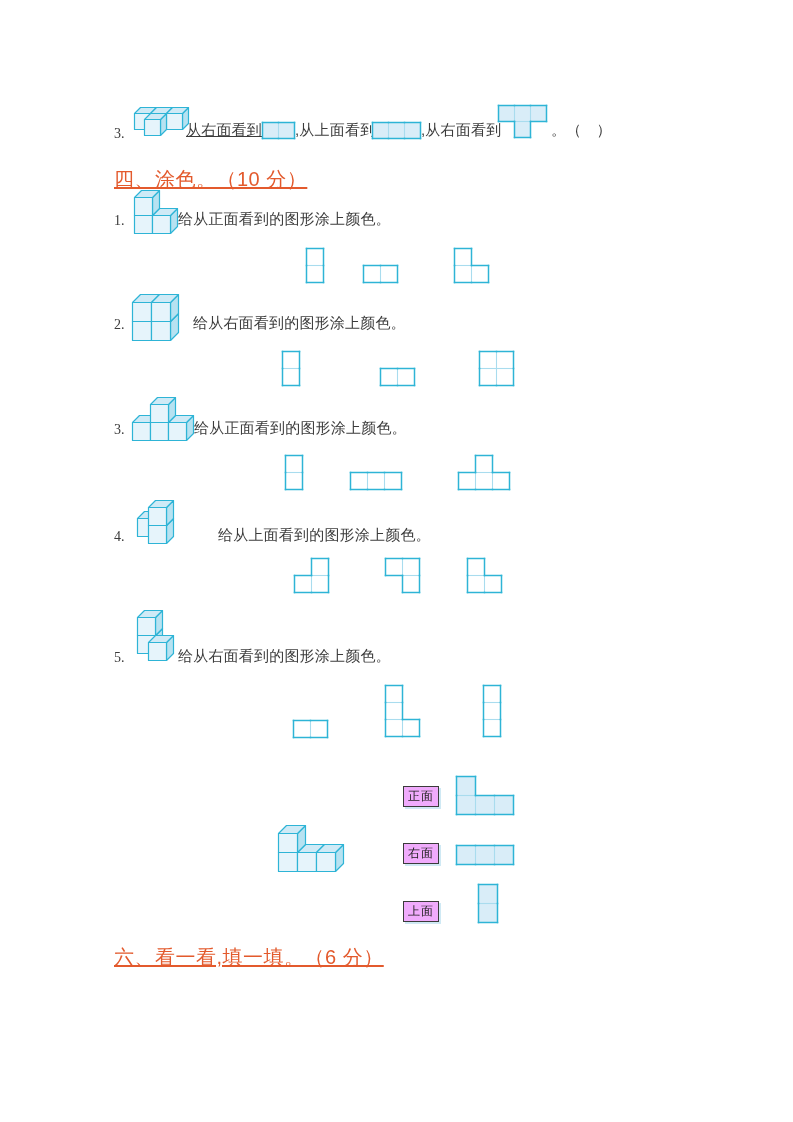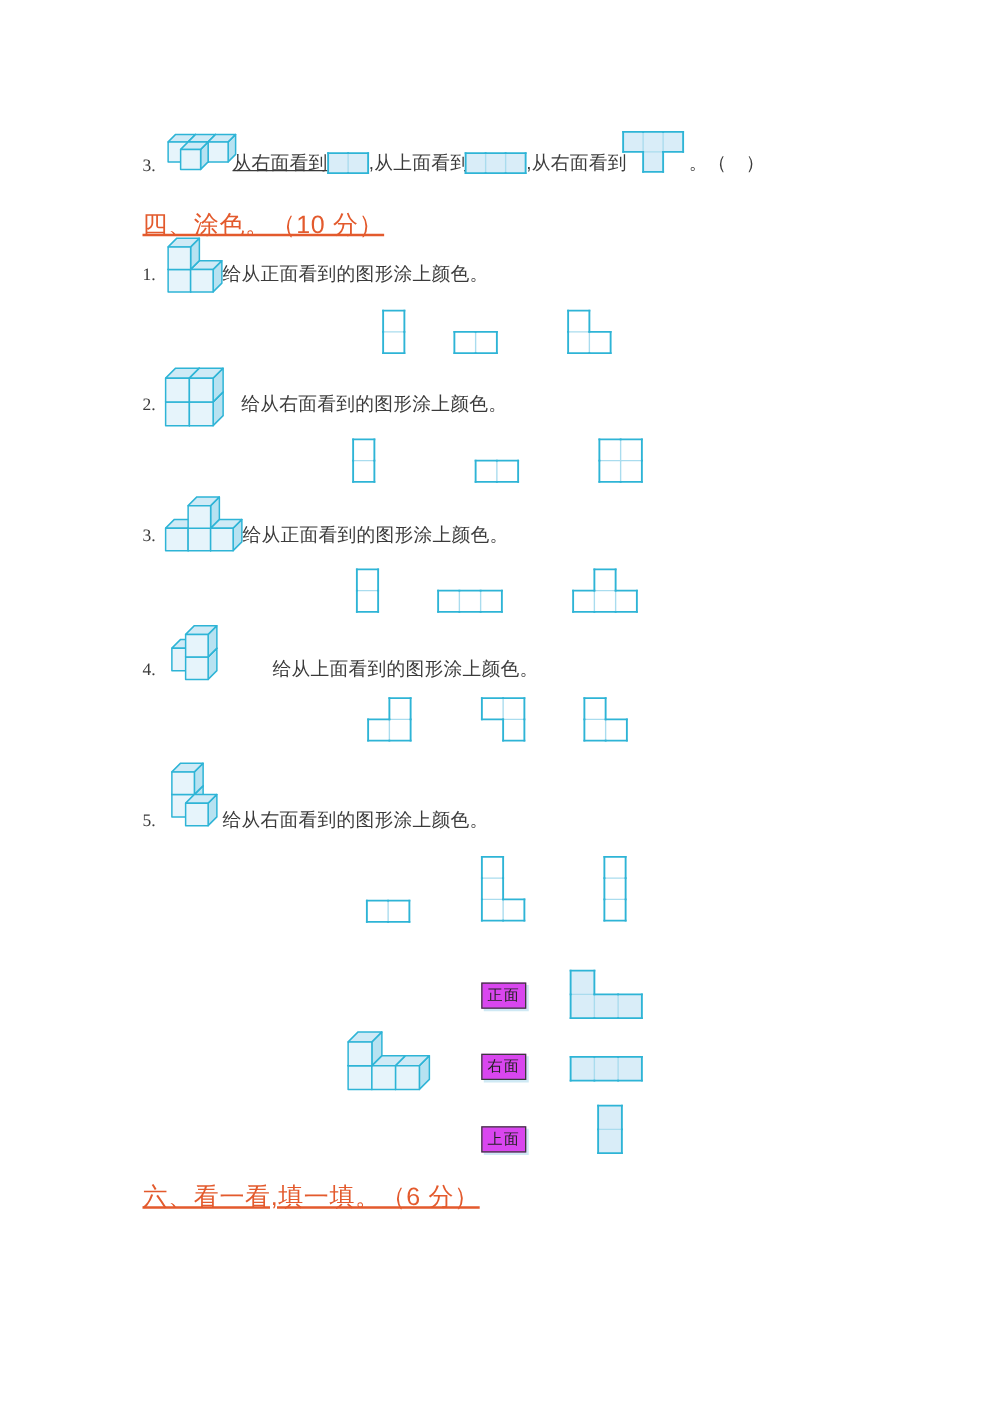--- a/index.html
+++ b/index.html
@@ -12,24 +12,25 @@
     font-family:"Liberation Serif", serif; font-size:14px; color:#3b3b3b;
     white-space:nowrap;
   }
   .txt {
     font-size:15px; color:#3b3b3b; letter-spacing:0.2px; white-space:nowrap;
   }
   .heading {
     font-size:20px; color:#e35a2d; letter-spacing:0.5px; white-space:nowrap;text-decoration:underline;
   }
   .face-label {
-    width:34px; height:19px; background:#d946ef; border:1px solid #3b3b3b;
+    width:34px; height:19px; background:#f0abfc; border:1px solid #3b3b3b;
     box-shadow:2px 2px 0 0 #cfe9f4;
     font-size:12px; color:#222222; text-align:center; line-height:19px;
     letter-spacing:1px;
+    margin-left:18px;
   }
   .fig, .grid { display:block; }
 </style>
 </head>
 <body>
 
 <div class="page">
 
   <span class="num" style="left: 114px; top: 126px; color: rgb(59, 59, 59);">3.</span>
   <span class="fig" style="position: absolute; left: 133px; top: 106px;"><svg width="57" height="31">

